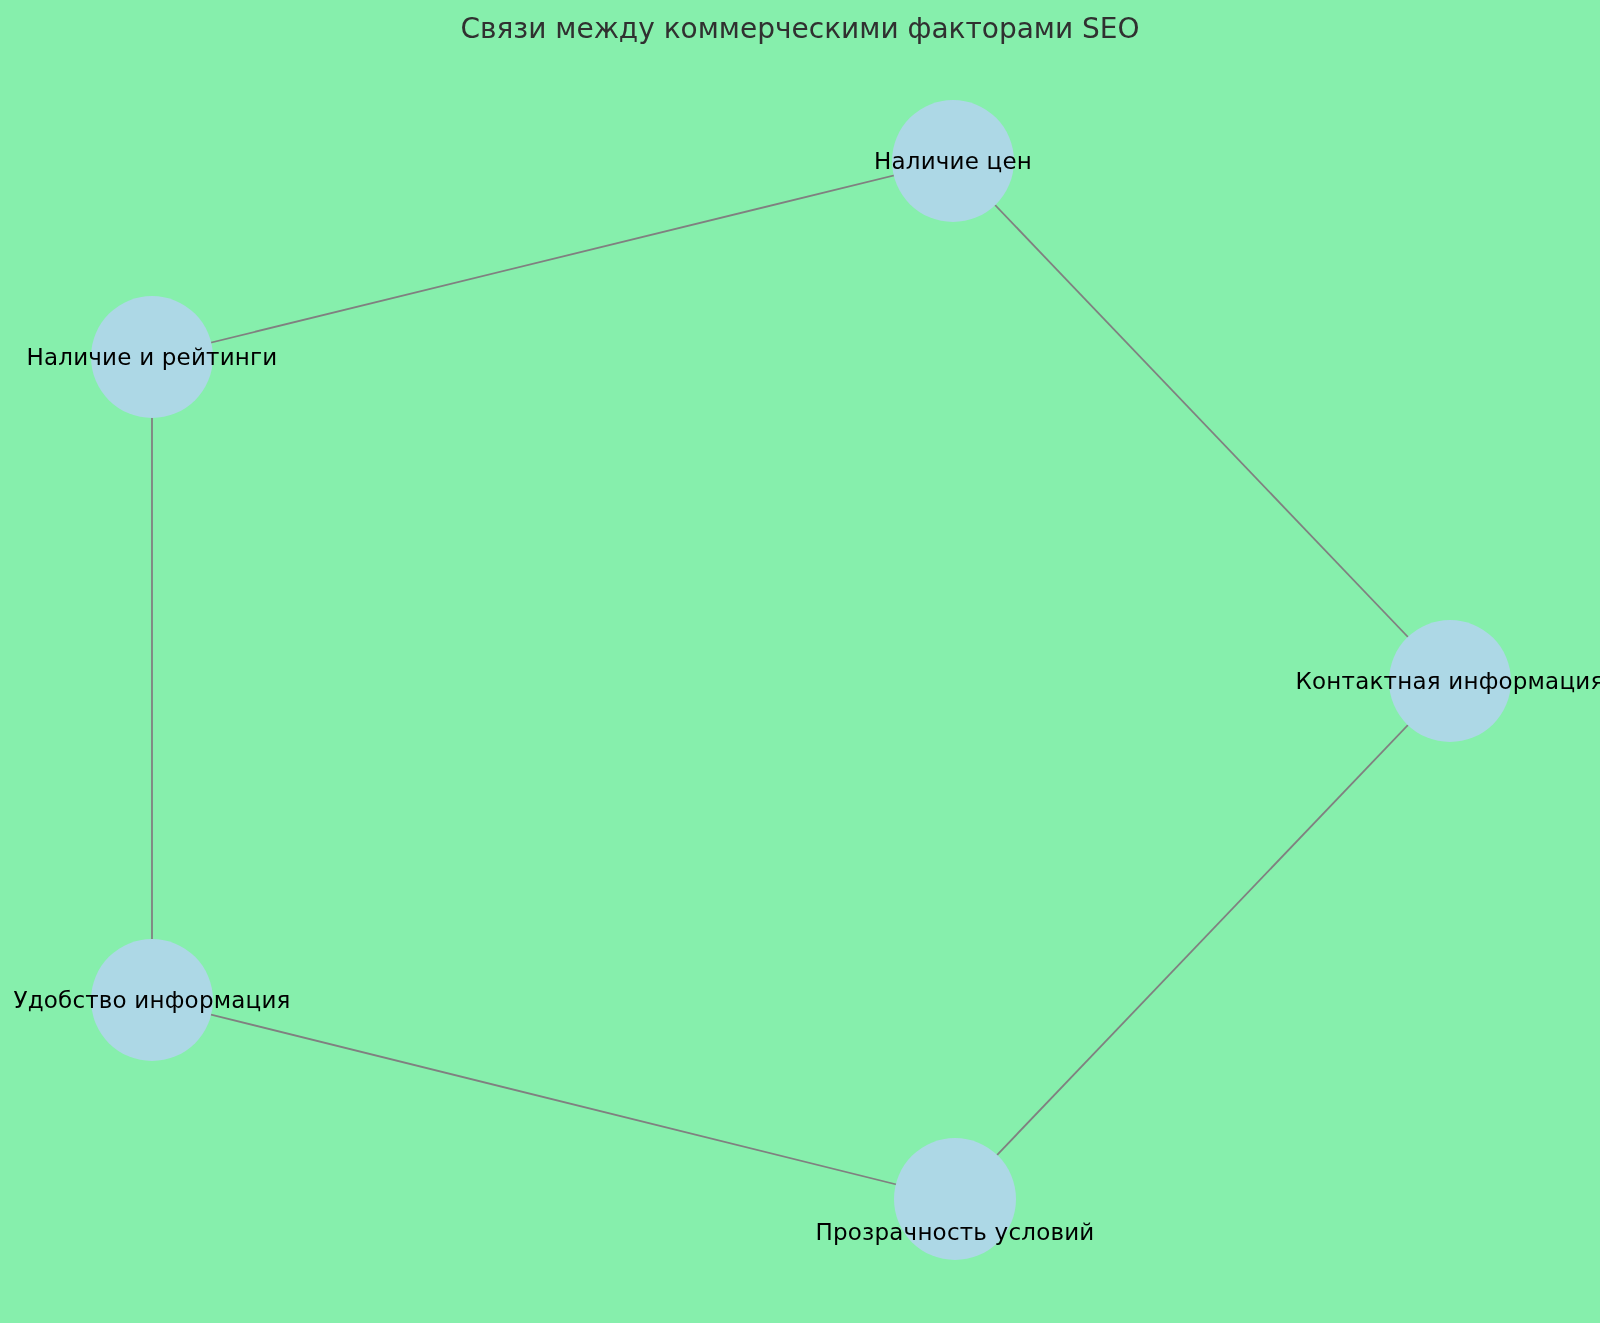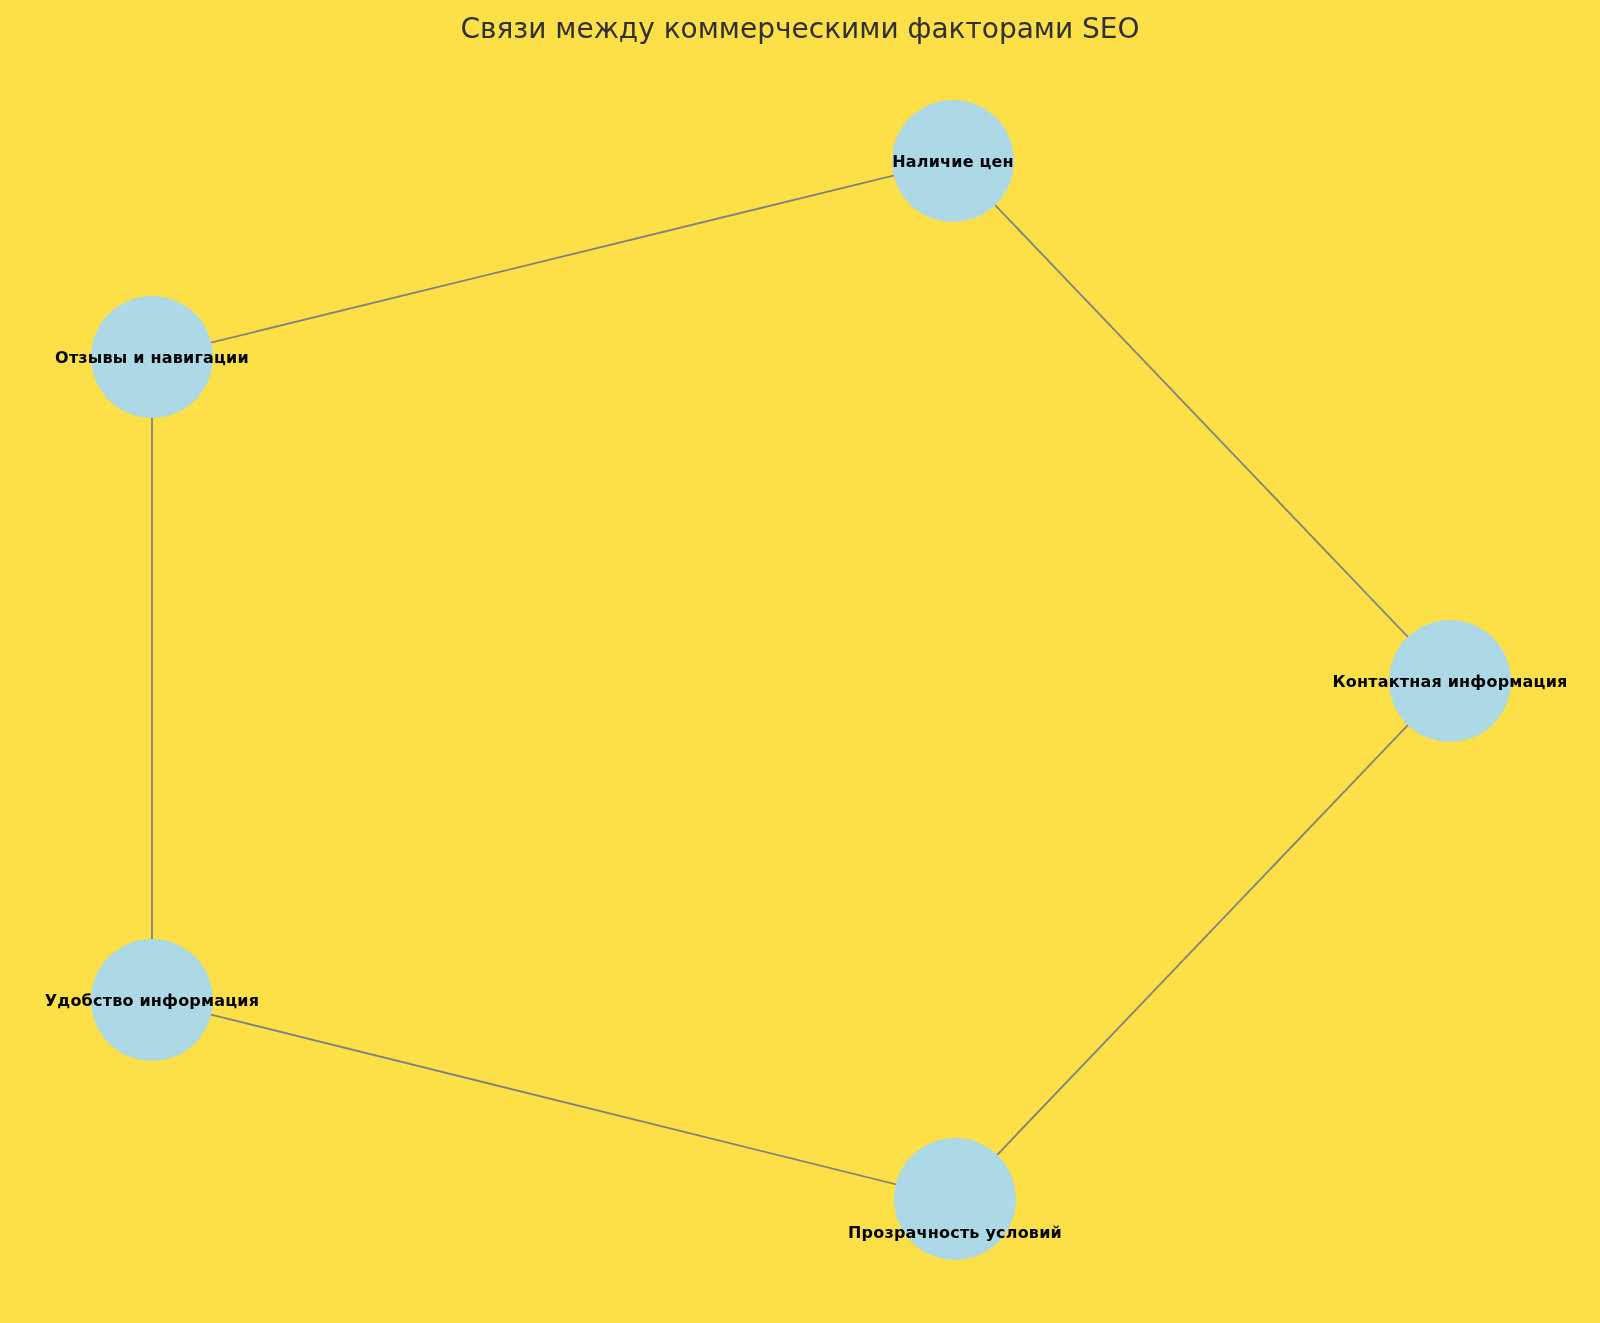--- a/index.html
+++ b/index.html
@@ -26,44 +26,44 @@
     color: #303030;
   }
   #graph-svg {
     position: absolute;
     top: 0;
     left: 0;
   }
   .node-label {
     position: absolute;
     transform: translate(-50%, -50%);
-    font-size: 16px;
-    font-weight: bold;
+    font-size: 23px;
+    font-weight: normal;
     color: #000000;
     white-space: nowrap;
     letter-spacing: 0.2px;
   }
 </style>
 </head>
 <body>
 
-<div class="figure" style="background: #fde047;">
+<div class="figure" style="background: #86efac;">
   <svg id="graph-svg" width="1600" height="1323" viewBox="0 0 1600 1323" xmlns="http://www.w3.org/2000/svg">
       <line x1="953" y1="161" x2="152" y2="357" stroke="#808080" stroke-width="1.8"></line>
       <line x1="953" y1="161" x2="1450" y2="681" stroke="#808080" stroke-width="1.8"></line>
       <line x1="152" y1="357" x2="152" y2="1000" stroke="#808080" stroke-width="1.8"></line>
       <line x1="152" y1="1000" x2="955" y2="1199" stroke="#808080" stroke-width="1.8"></line>
       <line x1="955" y1="1199" x2="1450" y2="681" stroke="#808080" stroke-width="1.8"></line>
       <circle cx="953" cy="161" r="61" fill="#add8e6"></circle>
       <circle cx="152" cy="357" r="61" fill="#add8e6"></circle>
       <circle cx="1450" cy="681" r="61" fill="#add8e6"></circle>
       <circle cx="152" cy="1000" r="61" fill="#add8e6"></circle>
       <circle cx="955" cy="1199" r="61" fill="#add8e6"></circle>
     </svg>
   <div class="chart-title" style="color: rgb(48, 48, 48);">Связи между коммерческими факторами SEO</div>
   <div id="labels">
       <div class="node-label" style="left: 953px; top: 161px; color: rgb(0, 0, 0);">Наличие цен</div>
-      <div class="node-label" style="left: 152px; top: 357px; color: rgb(0, 0, 0);">Отзывы и навигации</div>
+      <div class="node-label" style="left: 152px; top: 357px; color: rgb(0, 0, 0);">Наличие и рейтинги</div>
       <div class="node-label" style="left: 1450px; top: 681px; color: rgb(0, 0, 0);">Контактная информация</div>
       <div class="node-label" style="left: 152px; top: 1000px; color: rgb(0, 0, 0);">Удобство информация</div>
       <div class="node-label" style="left: 955px; top: 1232px; color: rgb(0, 0, 0); text-align: right;">Прозрачность условий</div>
     </div>
 </div>
 
 </body></html>

